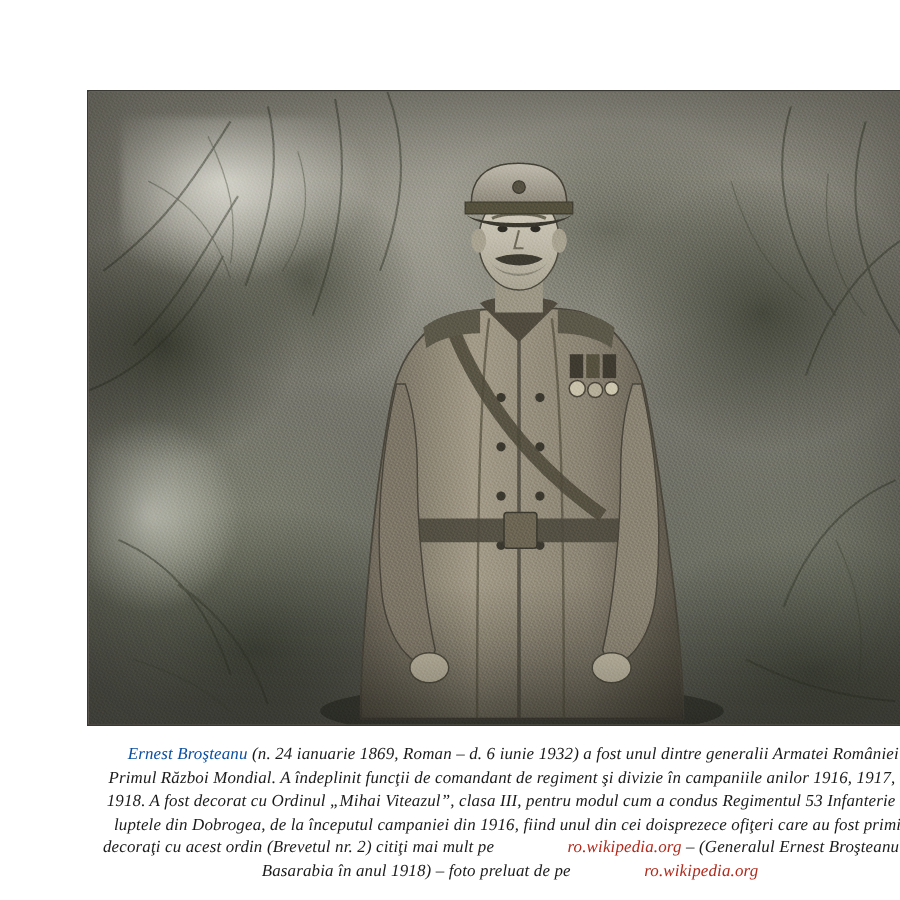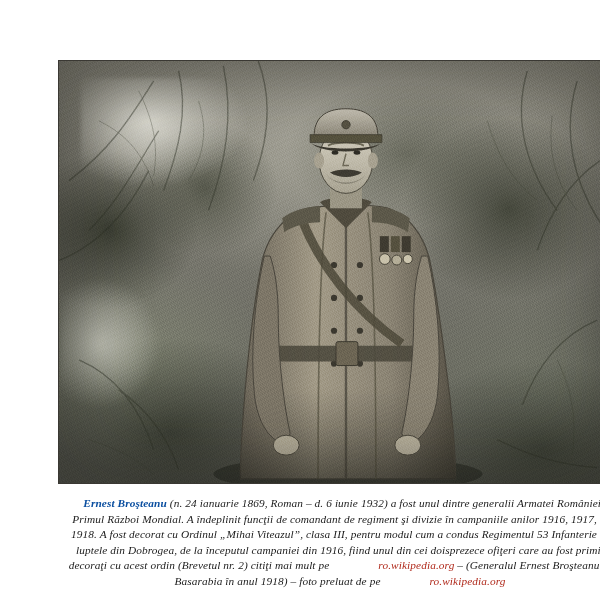--- a/index.html
+++ b/index.html
@@ -119,21 +119,21 @@
     text-align: center;
     font-family: "Liberation Serif", serif;
     font-style: italic;
     font-size: 11.3px;
     line-height: 15.6px;
     color: #1b1b1b;
     letter-spacing: 0.1px;
   }
   .caption .name {
     color: #0b4fa0;
-    font-weight: bold;
+    font-weight: normal;
     font-style: italic;
     margin-left: 22px;
   }
   .caption .link {
     color: #b02a1c;
     text-decoration: none;
     margin-left: 46px;
   }
   .caption .link.plain {
     color: #b02a1c;

